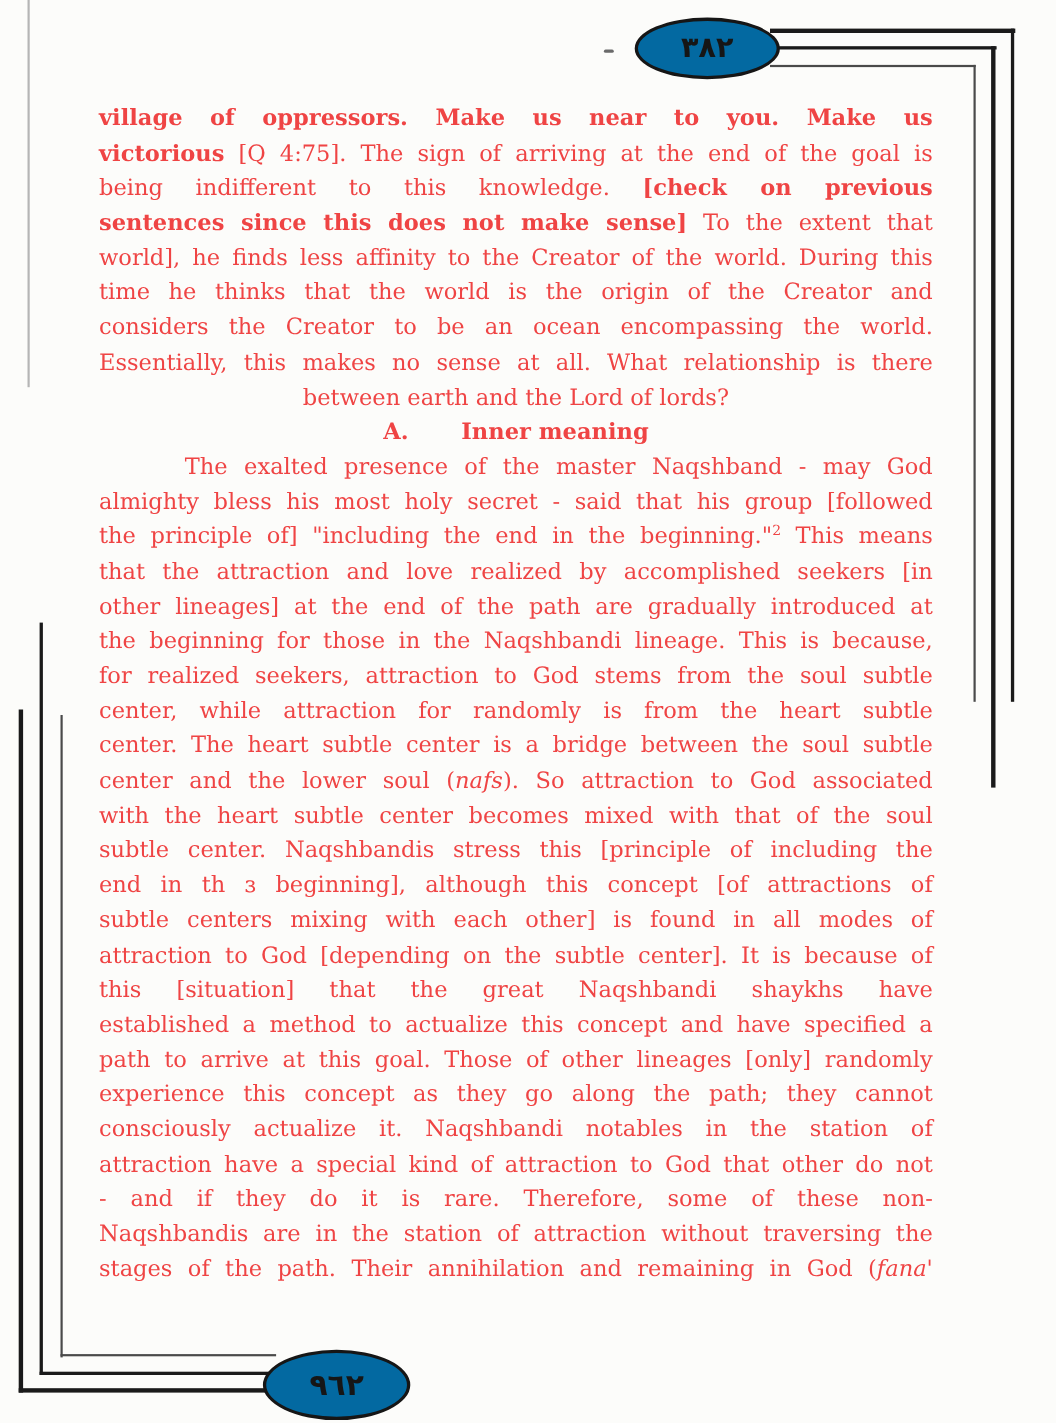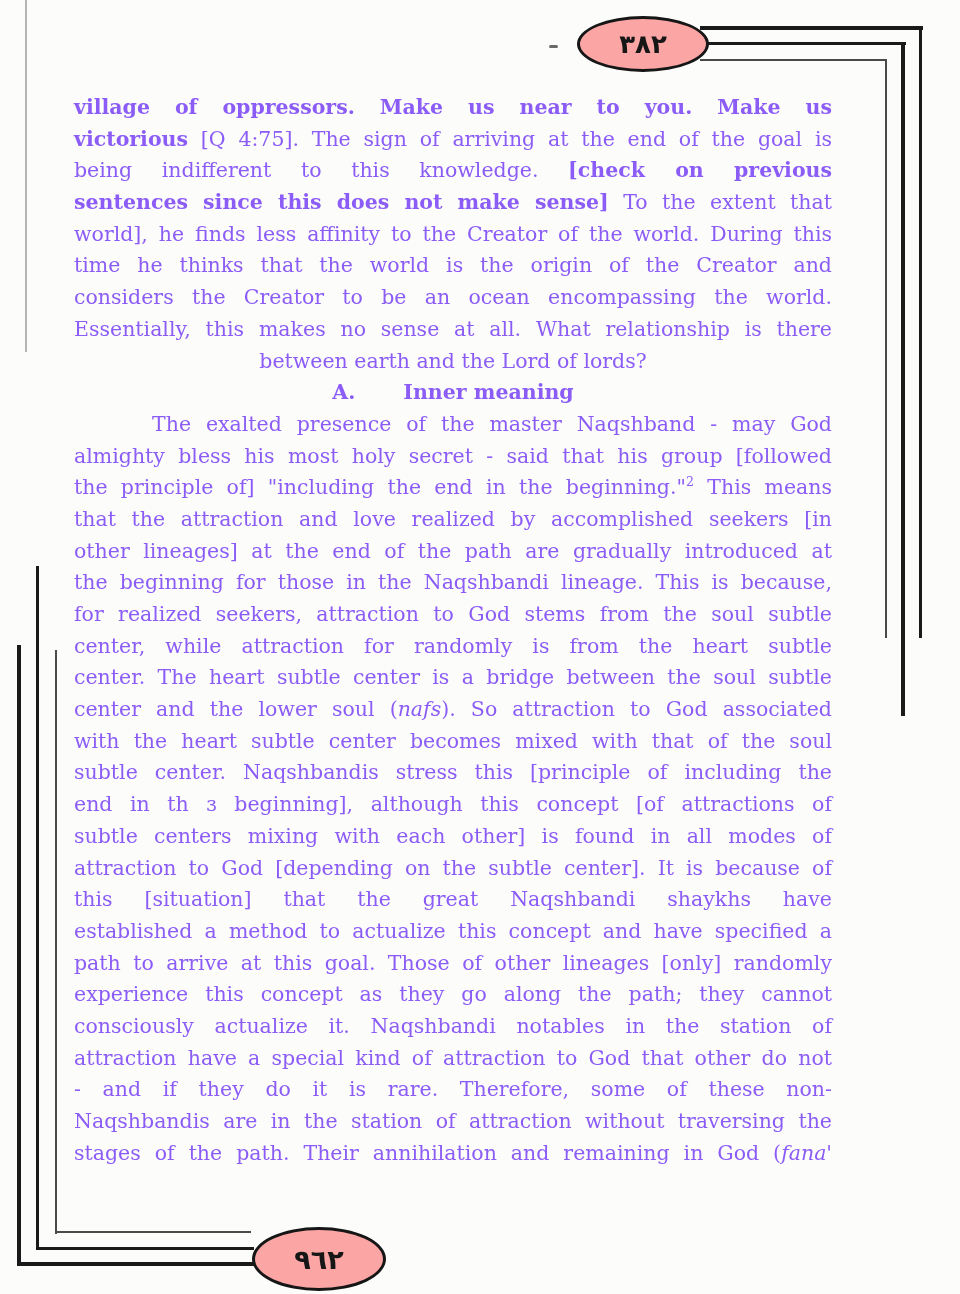--- a/index.html
+++ b/index.html
@@ -15,35 +15,35 @@
   
   .fl { position: absolute; background: #1a1a1a; }
   .fl.gray { background: #4a4a4a; }
   .fl.faint { background: #b5b5b5; }
 
   
   .badge {
     position: absolute;
     border: 3px solid #161616;
     border-radius: 50%;
-    background: #fca5a5;
+    background: #0369a1;
     display: flex; align-items: center; justify-content: center;
     font-family: "DejaVu Sans", sans-serif;
     font-weight: bold;
     color: #161616;
     z-index: 5;
   }
   .badge.top { left: 577px; top: 16px; width: 126px; height: 50px; font-size: 26px; }
-  .badge.bottom { left: 252px; top: 1227px; width: 128px; height: 58px; font-size: 27px; }
+  .badge.bottom { left: 239px; top: 1227px; width: 128px; height: 58px; font-size: 27px; }
 
   
   .text-block {
     position: absolute;
-    left: 74px; top: 92px; width: 758px;
-    color: #8b5cf6;
+    left: 90px; top: 92px; width: 758px;
+    color: #ef4444;
   }
   .line {
     font-size: 20.5px;
     line-height: 31.7px;
     height: 31.7px;
     text-align: center;
     white-space: normal;
     overflow: visible;
   }
   .line.j { text-align: justify; text-align-last: justify; }

